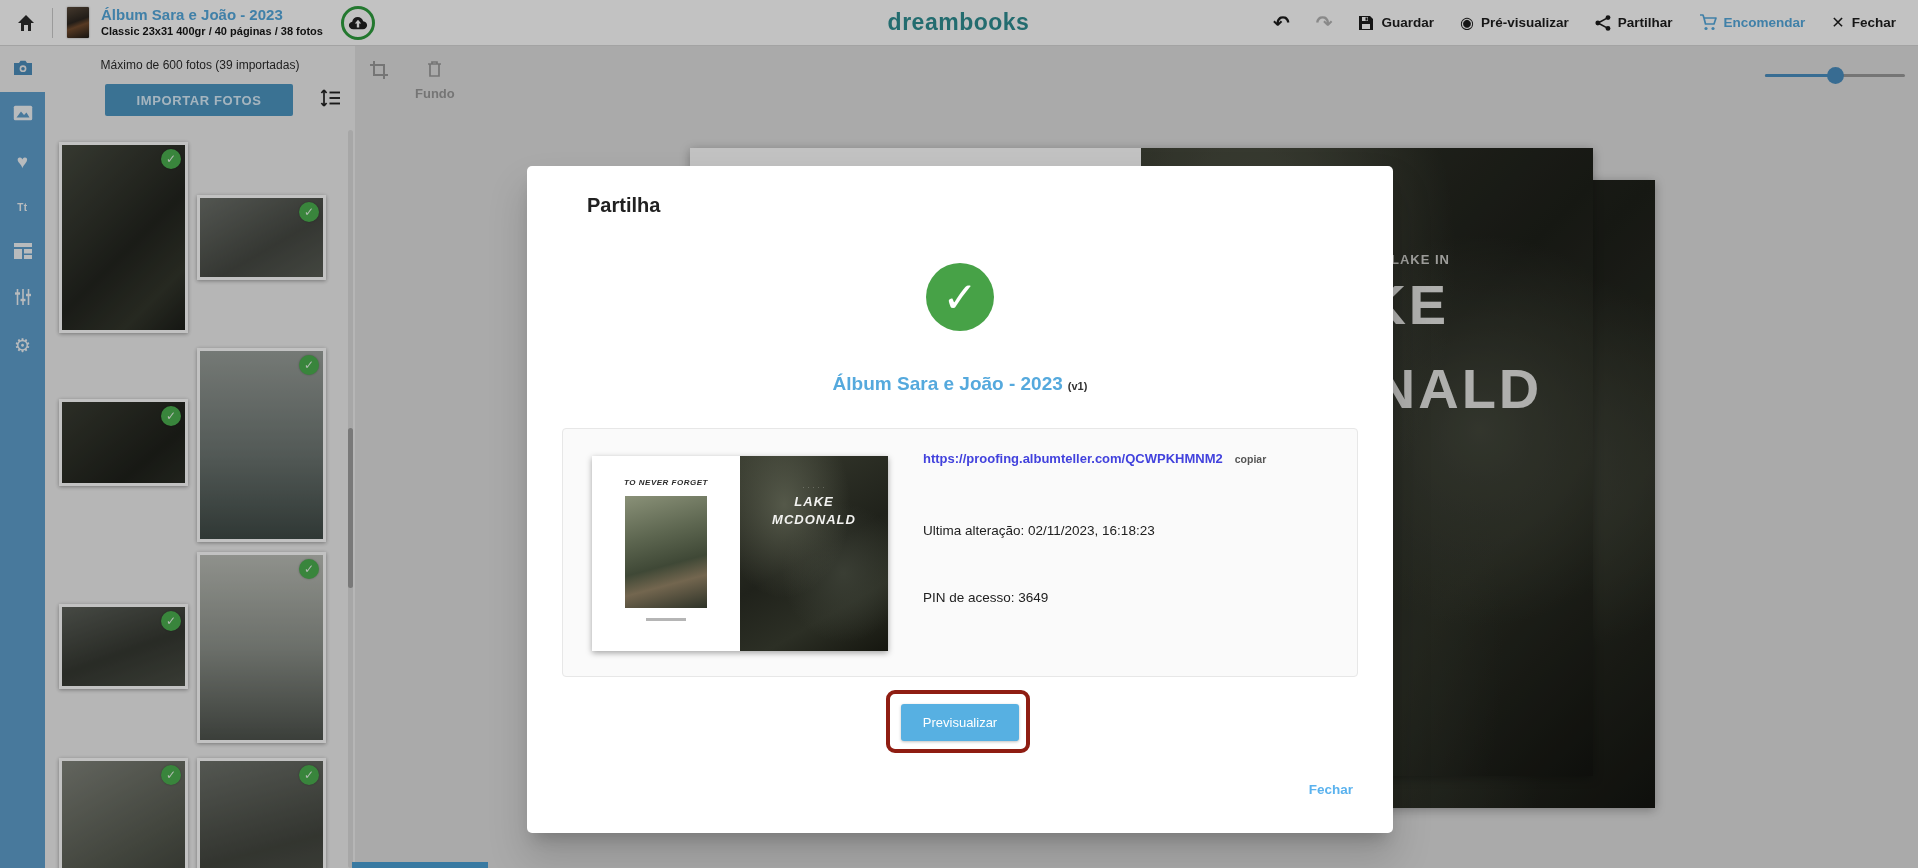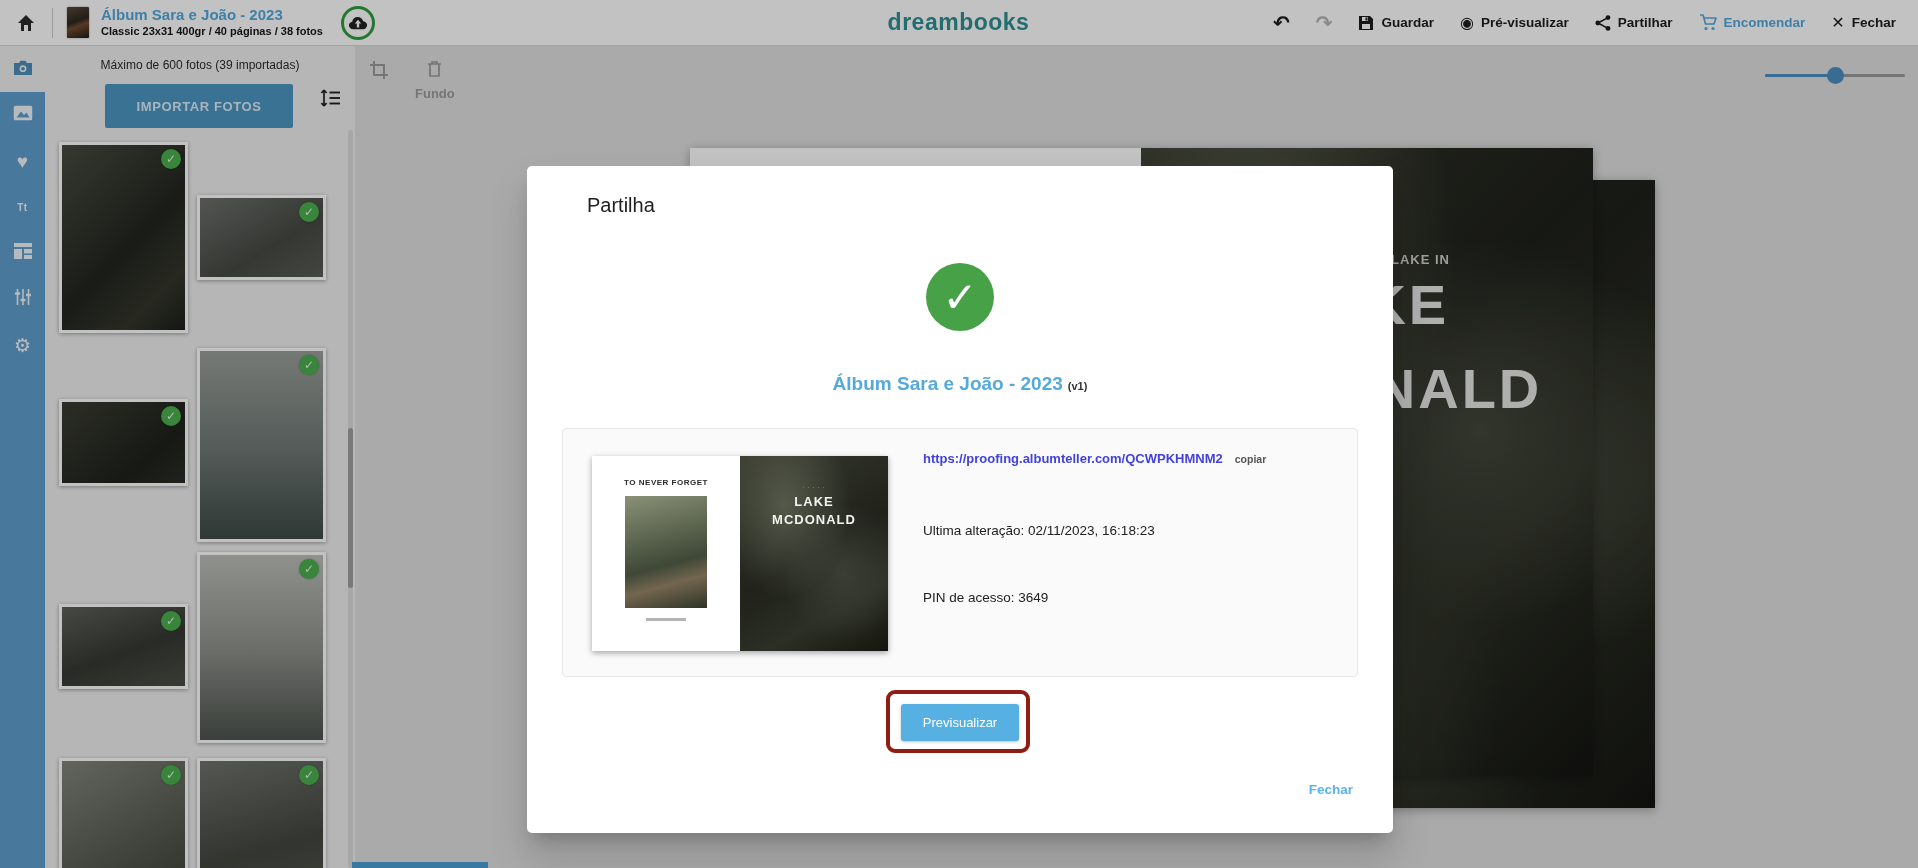--- a/index.html
+++ b/index.html
@@ -40,21 +40,21 @@
   .iconbar{position:absolute;left:0;top:46px;width:45px;height:822px;background:var(--sidebar-blue);z-index:4;}
   .ib-item{width:45px;height:46px;display:flex;align-items:center;justify-content:center;color:#f2f6f9;cursor:pointer;}
   .ib-item.active{background:#f0f0f0;color:#4d8fbd;}
   .ib-item .tt{font-weight:700;font-size:10px;letter-spacing:.5px;}
   .ib-item .glyph{font-size:19px;}
 
   
   .photo-panel{position:absolute;left:45px;top:46px;width:310px;height:822px;background:#f0f0f0;z-index:3;overflow:hidden;}
   .pp-limit{margin-top:12px;text-align:center;font-size:12px;color:#2b2b2b;}
   .pp-row{position:relative;margin-top:12px;height:32px;}
-  .import-btn{position:absolute;left:60px;top:0;width:188px;height:44px;background:#4d96c2;border:none;border-radius:2px;
+  .import-btn{position:absolute;left:60px;top:0;width:188px;height:32px;background:#4d96c2;border:none;border-radius:2px;
     color:#d9eefb;font-size:13px;font-weight:700;letter-spacing:.6px;cursor:pointer;}
   .sort-btn{position:absolute;right:14px;top:3px;color:#222;cursor:pointer;}
   .thumb{position:absolute;background:#888;border:3px solid #fff;box-shadow:0 1px 4px rgba(0,0,0,.35);cursor:pointer;}
   .badge{position:absolute;top:4px;right:4px;width:20px;height:20px;border-radius:50%;background:#4caf50;box-shadow:0 0 2px rgba(0,0,0,.3);}
   .badge::after{content:"✓";position:absolute;inset:0;color:#eaf6ea;font-size:12px;font-weight:700;display:flex;align-items:center;justify-content:center;}
   .p1{left:14px;top:96px;width:129px;height:191px;background:linear-gradient(135deg,#474b40 0%,#23251f 55%,#33362c 80%,#1c1e19 100%);}
   .p2{left:152px;top:149px;width:129px;height:85px;background:linear-gradient(150deg,#6d716b 0%,#464943 60%,#595d55 100%);}
   .p3{left:152px;top:302px;width:129px;height:194px;background:linear-gradient(180deg,#9aa09b 0%,#6d7672 55%,#3f4a46 100%);}
   .p4{left:14px;top:353px;width:129px;height:87px;background:linear-gradient(140deg,#3a3d33 0%,#1f211b 70%,#2b2e26 100%);}
   .p5{left:14px;top:558px;width:129px;height:85px;background:linear-gradient(160deg,#5d615a 0%,#363932 55%,#4a4e45 100%);}
@@ -87,27 +87,27 @@
   .sheet-front .photo-half{width:452px;}
   .cover-small{position:absolute;left:250px;top:104px;font-size:13px;font-weight:700;letter-spacing:1px;color:#cfcfcb;}
   .cover-l1{position:absolute;left:0;width:100%;top:124px;text-align:center;font-size:56px;font-weight:700;letter-spacing:3px;}
   .cover-l2{position:absolute;left:0;width:100%;top:208px;text-align:center;font-size:56px;font-weight:700;letter-spacing:3px;}
   .bottom-bar{position:absolute;left:352px;top:862px;width:136px;height:6px;background:#4a9fd4;z-index:4;}
 
   
   .backdrop{position:absolute;inset:0;background:rgba(0,0,0,.24);z-index:50;}
   .modal{position:absolute;left:527px;top:166px;width:866px;height:667px;background:#fff;border-radius:5px;
     box-shadow:0 11px 15px -7px rgba(0,0,0,.2),0 24px 38px 3px rgba(0,0,0,.14);z-index:60;}
-  .m-title{position:absolute;left:60px;top:28px;font-size:20px;font-weight:400;color:#212121;}
+  .m-title{position:absolute;left:60px;top:28px;font-size:20px;font-weight:700;color:#212121;}
   .m-check{position:absolute;left:399px;top:97px;width:68px;height:68px;border-radius:50%;background:var(--success);}
   .m-check::after{content:"✓";position:absolute;inset:0;display:flex;align-items:center;justify-content:center;color:#fff;font-size:42px;font-weight:700;}
   .m-album{position:absolute;left:0;width:100%;top:207px;text-align:center;font-size:19px;font-weight:700;color:var(--accent);}
   .m-album .ver{font-size:11px;font-weight:700;color:#333;margin-left:5px;}
   .m-card{position:absolute;left:35px;top:262px;width:796px;height:249px;background:#fafafa;border:1px solid #e7e7e7;border-radius:4px;}
-  .m-preview{position:absolute;left:29px;top:27px;width:296px;height:195px;background:#fff;box-shadow:0 2px 6px rgba(0,0,0,.35);display:flex;}
+  .m-preview{position:absolute;left:29px;top:27px;width:296px;height:195px;background:#fff;box-shadow:0 2px 6px rgba(0,0,0,.35);display:flex;font-style:italic;}
   .mp-left{position:relative;width:148px;height:100%;background:#fff;}
   .mp-left-title{position:absolute;left:0;width:100%;top:22px;text-align:center;font-size:8px;font-weight:700;letter-spacing:.5px;color:#2a2a2a;}
   .mp-left-photo{position:absolute;left:33px;top:40px;width:82px;height:112px;
     background:linear-gradient(165deg,#8a9178 0%,#5d6650 35%,#3f4836 60%,#73664f 75%,#2e3328 100%);}
   .mp-left-caption{position:absolute;left:54px;top:162px;width:40px;height:3px;background:#b5b5b5;}
   .mp-right{position:relative;width:148px;height:100%;color:#f2f2f0;overflow:hidden;
     background:
       radial-gradient(ellipse at 30% 25%,rgba(92,96,80,.85) 0%,rgba(92,96,80,0) 45%),
       radial-gradient(ellipse at 70% 60%,rgba(60,64,54,.9) 0%,rgba(60,64,54,0) 42%),
       linear-gradient(150deg,#383b2f 0%,#20221b 50%,#2c2f25 75%,#15160f 100%);}

